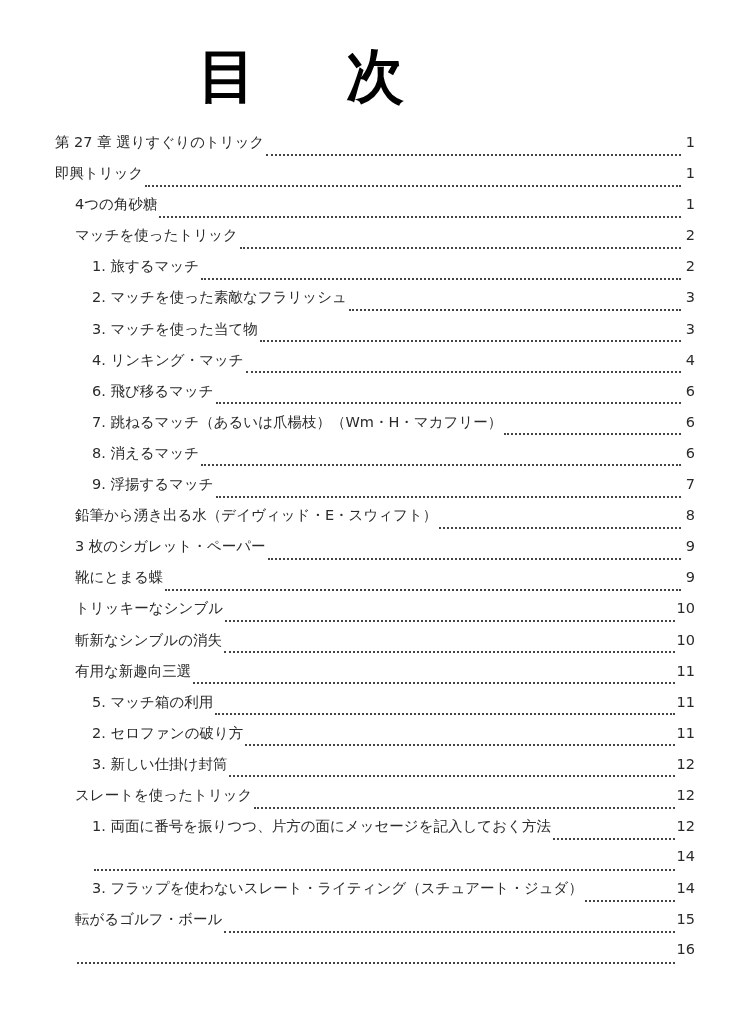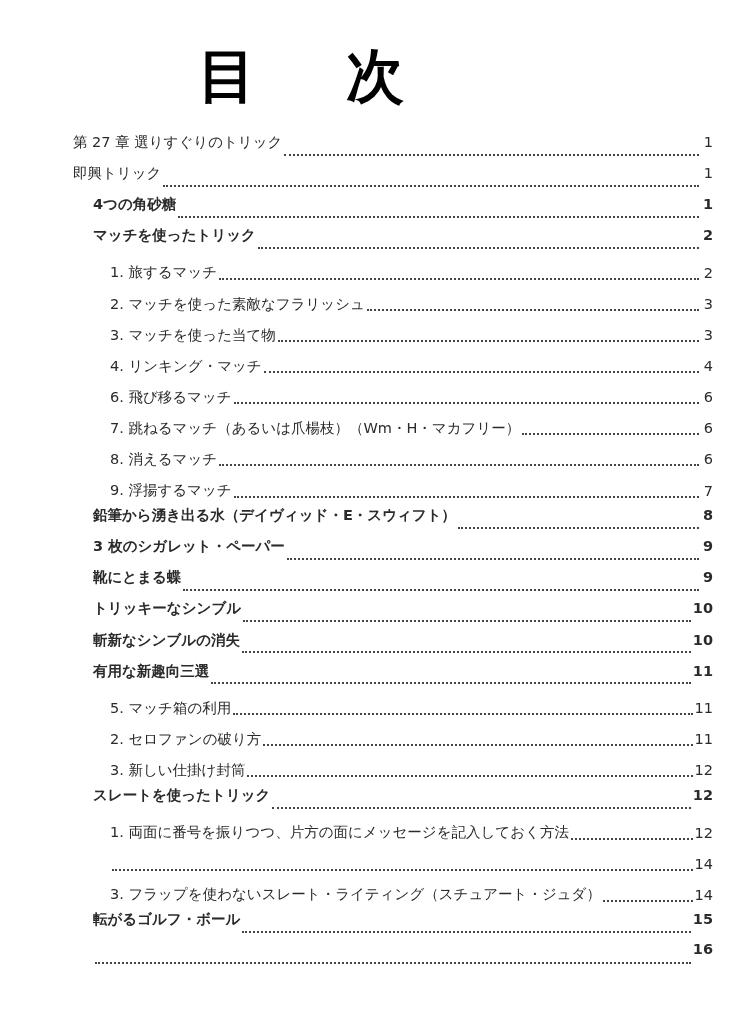--- a/index.html
+++ b/index.html
@@ -3,29 +3,29 @@
 <meta charset="utf-8">
 <style>
   html, body { margin: 0; padding: 0; background: #ffffff; }
   body { width: 737px; height: 1021px; position: relative; overflow: hidden;
          font-family: "DejaVu Sans", "Liberation Sans", sans-serif; color: #2a2a2a; }
   .title { position: absolute; top: 38px; left: 0; width: 602px; text-align: center;
            font-family: "DejaVu Serif", "Liberation Serif", serif; font-weight: bold;
            font-size: 58px; color: #000; letter-spacing: 0; }
   .title span { display: inline-block; }
   .title .gap { width: 90px; }
-  .toc { position: absolute; top: 133px; left: 73px; width: 640px; }
+  .toc { position: absolute; top: 133px; left: 55px; width: 640px; }
   .row { display: flex; align-items: baseline; height: 31.1px; font-size: 14.5px; }
   .row .label { white-space: nowrap; }
   .row .dots { flex: 1; overflow: hidden; white-space: nowrap; margin: 0 2px;
                border-bottom: 2px dotted #444; height: 0; align-self: center; position: relative; top: 6px; }
   .row .page { white-space: nowrap; min-width: 12px; text-align: right; }
   .lvl0 { padding-left: 0; }
-  .lvl1 { padding-left: 20px; font-weight: bold; }
-  .lvl2 { padding-left: 37px; align-items: center; }
+  .lvl1 { padding-left: 20px; }
+  .lvl2 { padding-left: 37px; }
 </style>
 </head>
 <body>
 
 <div class="title">
   <span>目</span><span class="gap"></span><span>次</span>
 </div>
 
 <div class="toc">
   <div class="row lvl0">

